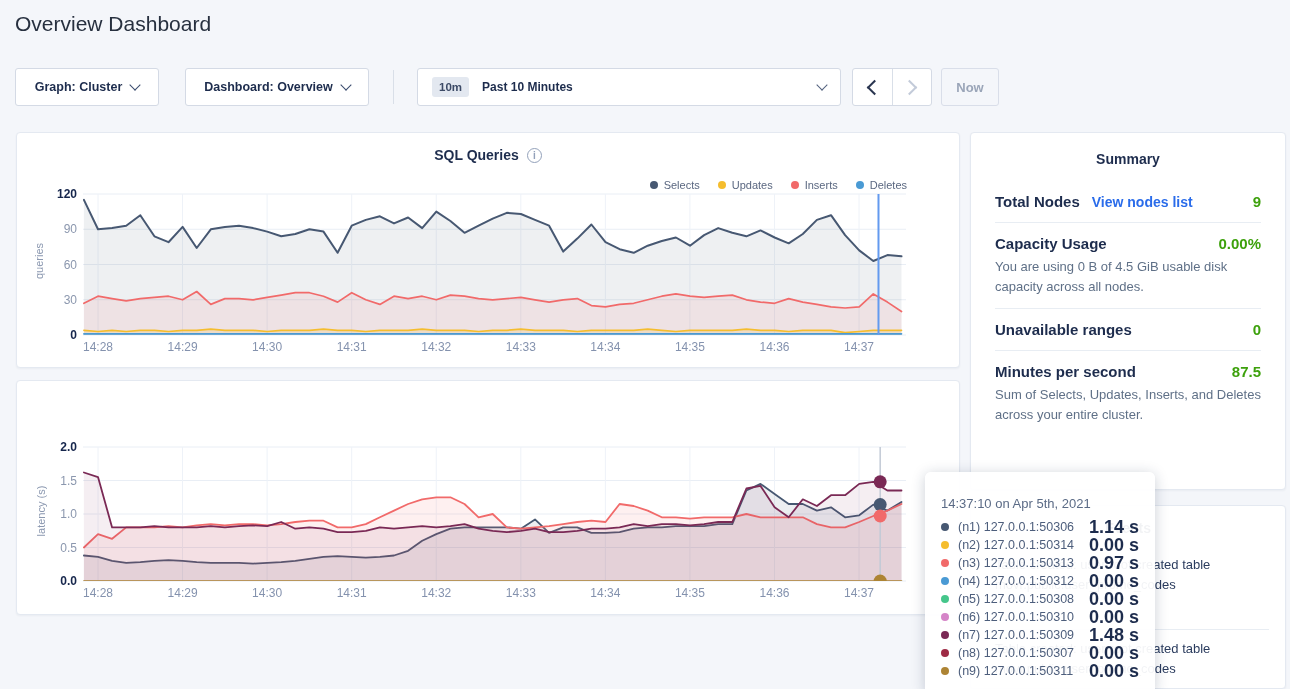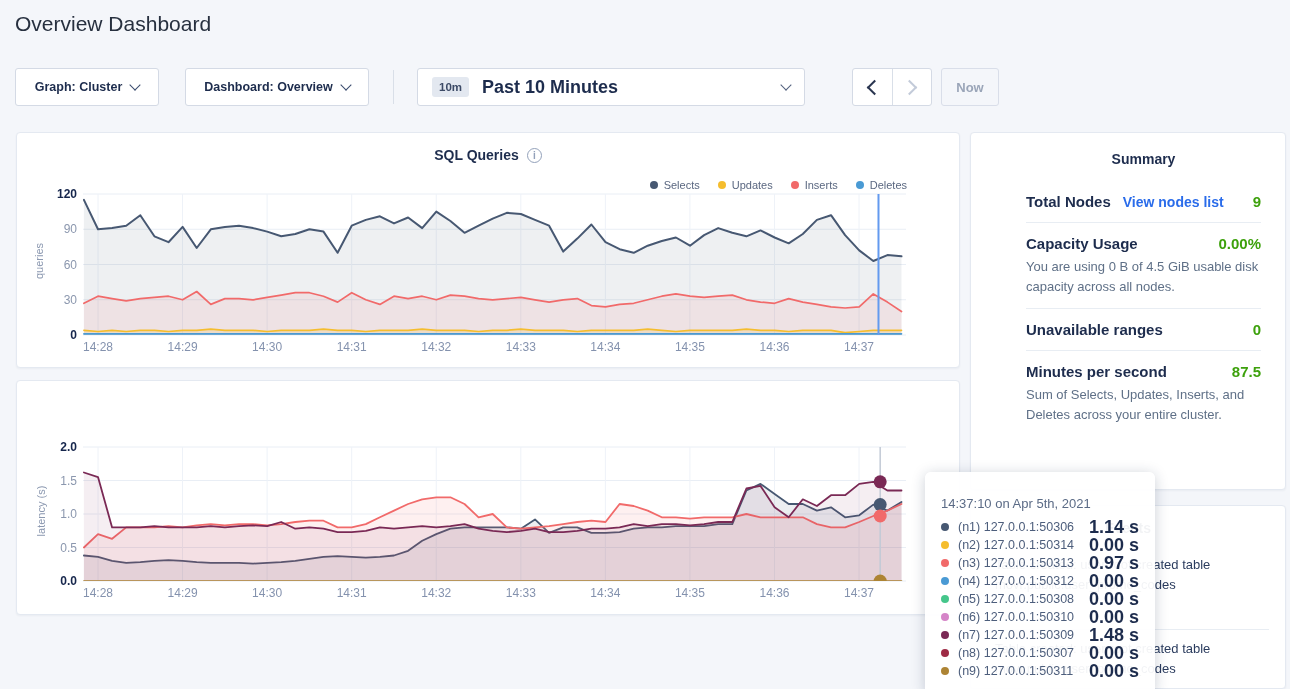--- a/index.html
+++ b/index.html
@@ -10,21 +10,21 @@
   
   .toolbar{position:absolute;left:0;top:68px;width:100%;height:38px;}
   .tbtn{position:absolute;top:0;height:38px;box-sizing:border-box;background:#fff;border:1px solid #d4dae5;
         border-radius:3px;display:flex;align-items:center;font-weight:bold;font-size:12.5px;color:#1d2c4d;
         cursor:pointer;font-family:inherit;padding:0 14px;gap:9px;}
   .tbtn.center{justify-content:center;}
   .caret{width:7px;height:7px;border-right:1.6px solid #394a6d;border-bottom:1.6px solid #394a6d;
          transform:rotate(45deg);margin-top:-4px;flex:none;}
   .vdiv{position:absolute;left:393px;top:2px;height:34px;width:1px;background:#d9dfe8;}
   .badge{background:#e3e8f0;border-radius:3px;padding:4px 7px;font-size:11.5px;font-weight:bold;color:#3c4a66;flex:none;}
-  .range-label{font-size:18px;text-align:center;}
+  .range-label{font-size:12px;text-align:center;}
   .ml-auto{margin-left:auto;}
   .navgroup{position:absolute;left:852px;top:0;width:80px;height:38px;box-sizing:border-box;background:#fff;
             border:1px solid #d4dae5;border-radius:3px;display:flex;}
   .navgroup .half{flex:1;display:flex;align-items:center;justify-content:center;cursor:pointer;background:none;border:none;}
   .navgroup .half+.half{border-left:1px solid #d9dfe8;}
   .chev-left{width:9px;height:9px;border-left:2.4px solid #2a3550;border-bottom:2.4px solid #2a3550;transform:rotate(45deg);margin-left:4px;}
   .chev-right{width:9px;height:9px;border-right:2.4px solid #c3cbd9;border-top:2.4px solid #c3cbd9;transform:rotate(45deg);margin-right:4px;}
   .nowbtn{position:absolute;left:941px;top:0;width:58px;height:38px;box-sizing:border-box;background:transparent;
           border:1px solid #d9dee9;border-radius:3px;font-weight:bold;font-size:13px;color:#9aa5b8;font-family:inherit;}
 
@@ -37,21 +37,21 @@
         align-items:center;justify-content:center;font-size:10px;color:#93a1ba;cursor:pointer;}
   .info::after{content:"i";}
   .legend{position:absolute;top:46px;right:52px;display:flex;gap:18px;font-size:11px;color:#5a6780;align-items:center;}
   .legend .litem{display:flex;align-items:center;cursor:pointer;}
   .legend .dot{width:8px;height:8px;border-radius:50%;margin-right:6px;}
   .ylab{position:absolute;width:120px;text-align:center;transform:rotate(-90deg);font-size:11px;color:#8b98b0;}
   .chartbox{position:absolute;left:0;top:0;right:0;bottom:0;}
   svg text{font-family:"Liberation Sans",sans-serif;}
 
   
-  .summary-body{padding:0 24px;margin-left:31px;}
+  .summary-body{padding:0 24px;}
   .sum-head{padding-top:18px;text-align:center;font-weight:bold;font-size:14px;color:#1d2c4d;margin-bottom:14px;}
   .srow{border-bottom:1px solid #e8edf3;padding:12px 0;}
   .srow:last-child{border-bottom:none;}
   .srow-main{display:flex;align-items:baseline;}
   .slabel{font-weight:bold;font-size:15px;color:#1d2c4d;}
   .slink{margin-left:12px;color:#2a6cea;font-weight:bold;font-size:14px;text-decoration:none;cursor:pointer;}
   .sval{margin-left:auto;font-weight:bold;font-size:15px;color:#3da10c;white-space:nowrap;}
   .ssub{margin-top:5px;font-size:13px;color:#5f7087;line-height:1.5;}
 
   
@@ -77,21 +77,21 @@
   <div class="toolbar">
     <button class="tbtn center" style="left:15px;width:144px;">
       <span>Graph: Cluster</span>
       <span class="caret"></span>
     </button>
     <button class="tbtn center" style="left:185px;width:184px;">
       <span>Dashboard: Overview</span>
       <span class="caret"></span>
     </button>
     <div class="vdiv"></div>
-    <button class="tbtn" style="left:417px;width:388px;gap:13px;">
+    <button class="tbtn" style="left:417px;width:424px;gap:13px;">
       <span class="badge">10m</span>
       <span class="range-label">Past 10 Minutes</span>
       <span class="caret ml-auto" style="border-color:#53617e;"></span>
     </button>
     <div class="navgroup">
       <button class="half">
           <span class="chev-left"></span>
         </button>
       <button class="half">
           <span class="chev-right"></span>

